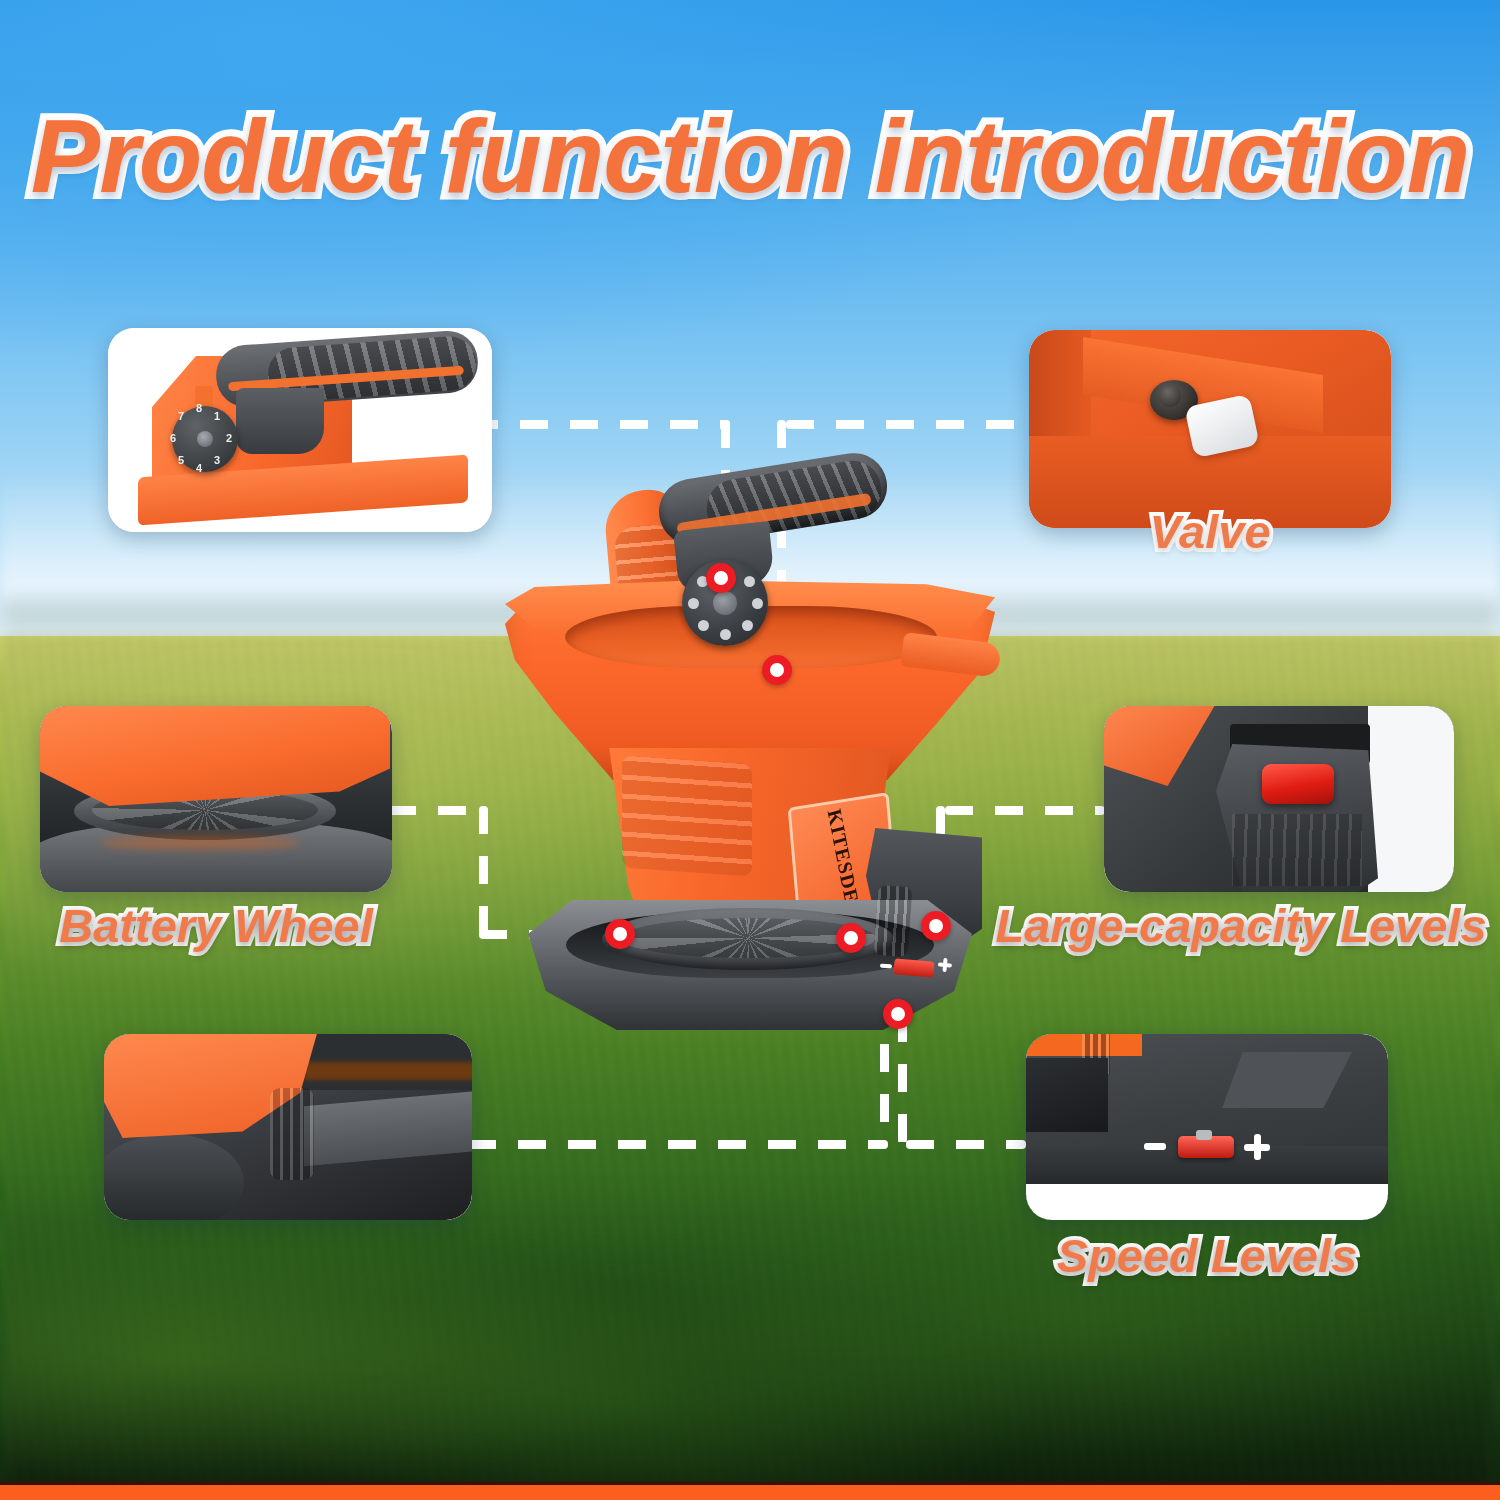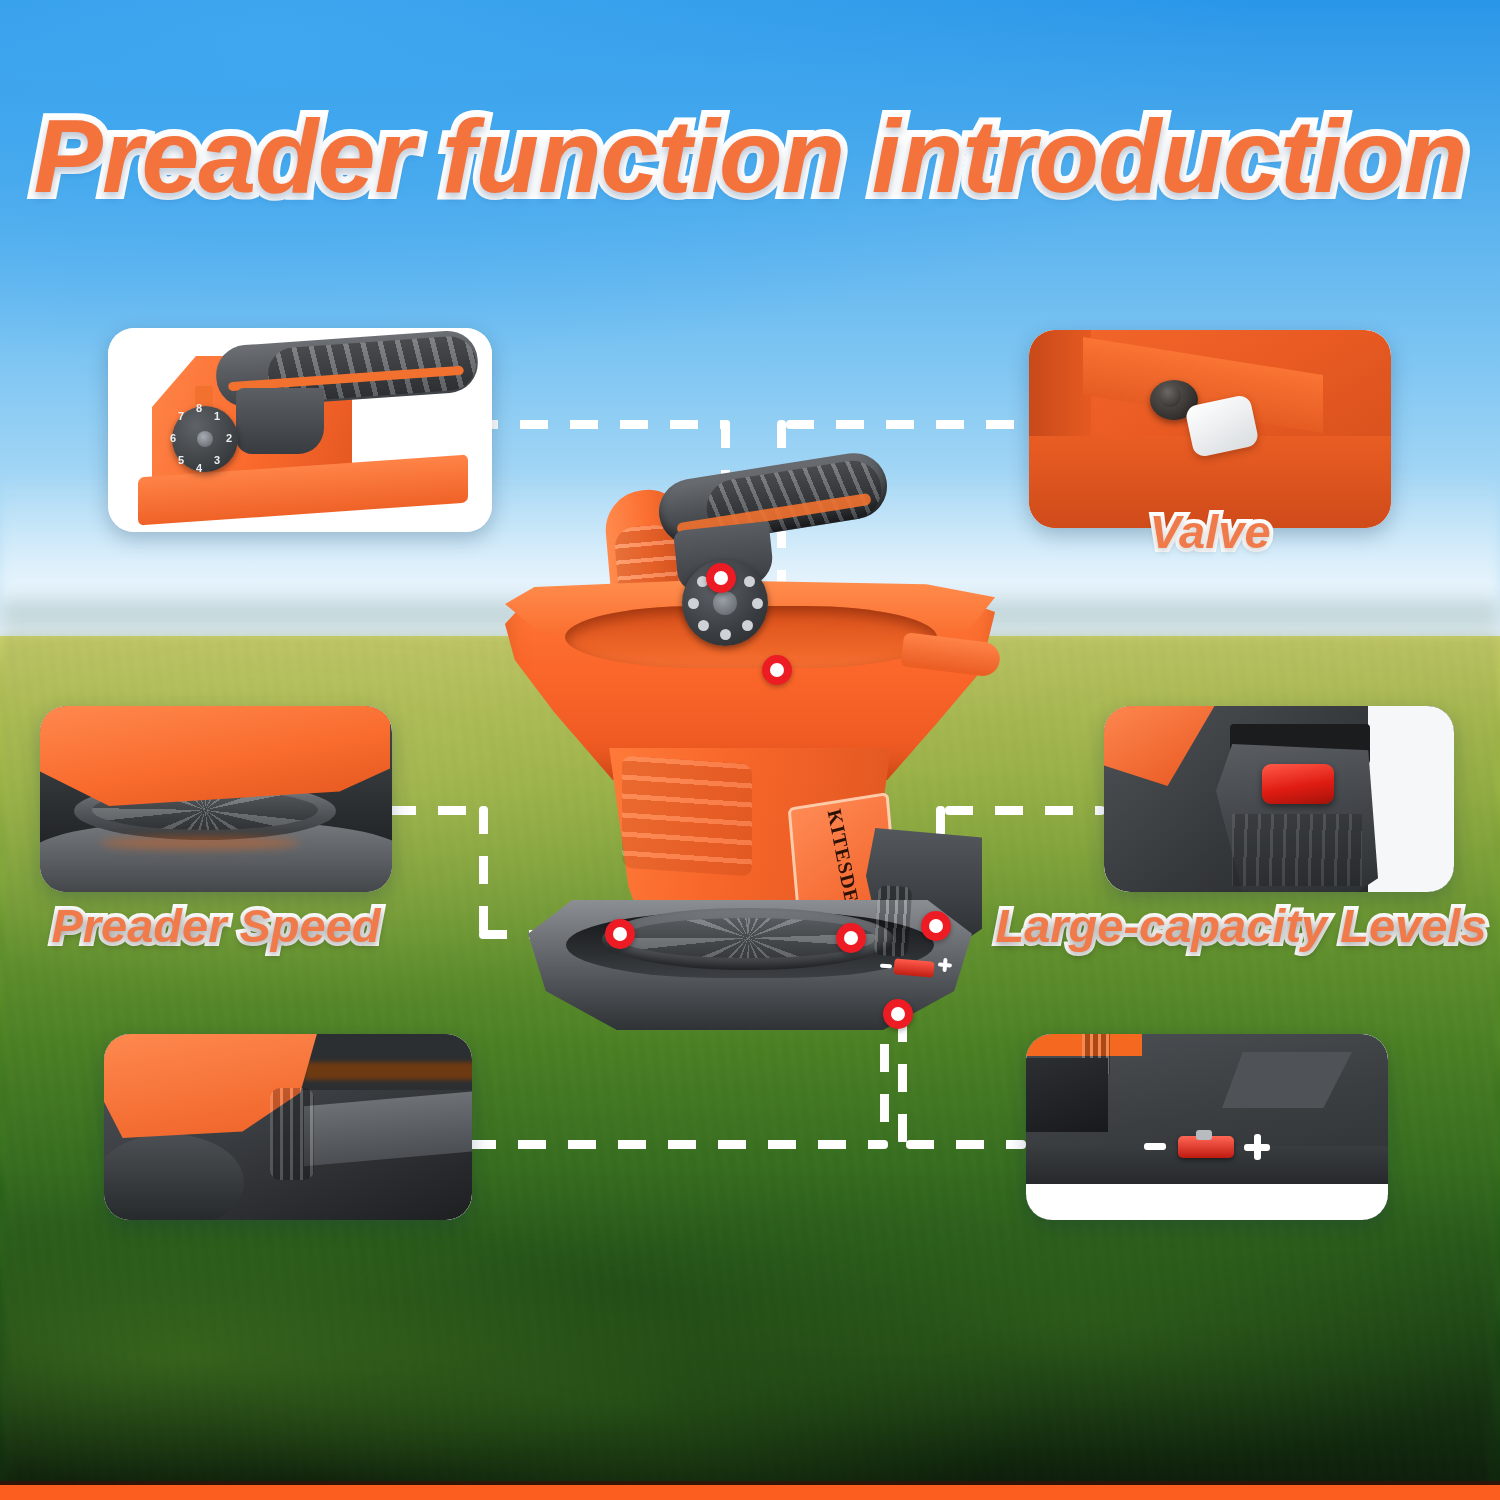--- a/index.html
+++ b/index.html
@@ -330,21 +330,21 @@
 
 <div class="stage">
 
   <div class="sky"></div>
   <div class="sky-haze"></div>
   <div class="hills"></div>
   <div class="field"></div>
   <div class="field-tex"></div>
   <div class="field-blur-bottom"></div>
 
-  <div class="title">Preader function introduction</div>
+  <div class="title">Product function introduction</div>
 
   <div class="dash-h" style="left:470px;top:420px;width:260px;"></div>
   <div class="dash-v" style="left:721px;top:420px;height:160px;"></div>
 
   <div class="dash-h" style="left:786px;top:420px;width:240px;"></div>
   <div class="dash-v" style="left:777px;top:420px;height:250px;"></div>
 
   <div class="dash-h" style="left:388px;top:806px;width:100px;"></div>
   <div class="dash-v" style="left:479px;top:806px;height:128px;"></div>
   <div class="dash-h" style="left:479px;top:930px;width:140px;"></div>
@@ -452,21 +452,21 @@
       <div class="sc">
         <div class="pw-bg"></div>
         <div class="pw-base"></div>
         <div class="pw-disc"></div>
         <div class="pw-disc2"></div>
         <div class="pw-glow"></div>
         <div class="pw-orange"></div>
       </div>
     </div>
   </div>
-  <div class="label dark" style="left:26px;top:898px;width:380px;">Preader Speed</div>
+  <div class="label dark" style="left:26px;top:898px;width:380px;">Battery Wheel</div>
 
   <div class="card" style="left:1104px;top:706px;width:350px;height:186px;">
     <div class="photo">
       <div class="sc">
         <div class="bt-bg"></div>
         <div class="bt-light"></div>
         <div class="bt-orange"></div>
         <div class="bt-slot"></div>
         <div class="bt-pack"></div>
         <div class="bt-lines"></div>
@@ -499,17 +499,18 @@
         <div class="sp-rib"></div>
         <div class="sp-panelL"></div>
         <div class="sp-base"></div>
         <div class="sp-white"></div>
         <div class="sp-minus"></div>
         <div class="sp-sw"></div>
         <div class="sp-plus"></div>
       </div>
     </div>
   </div>
+  <div class="label dark" style="left:1016px;top:1228px;width:382px;">Speed Levels</div>
 
   <div class="bottom-bar-dark"></div>
   <div class="bottom-bar"></div>
 
 </div>
 
 </body></html>

